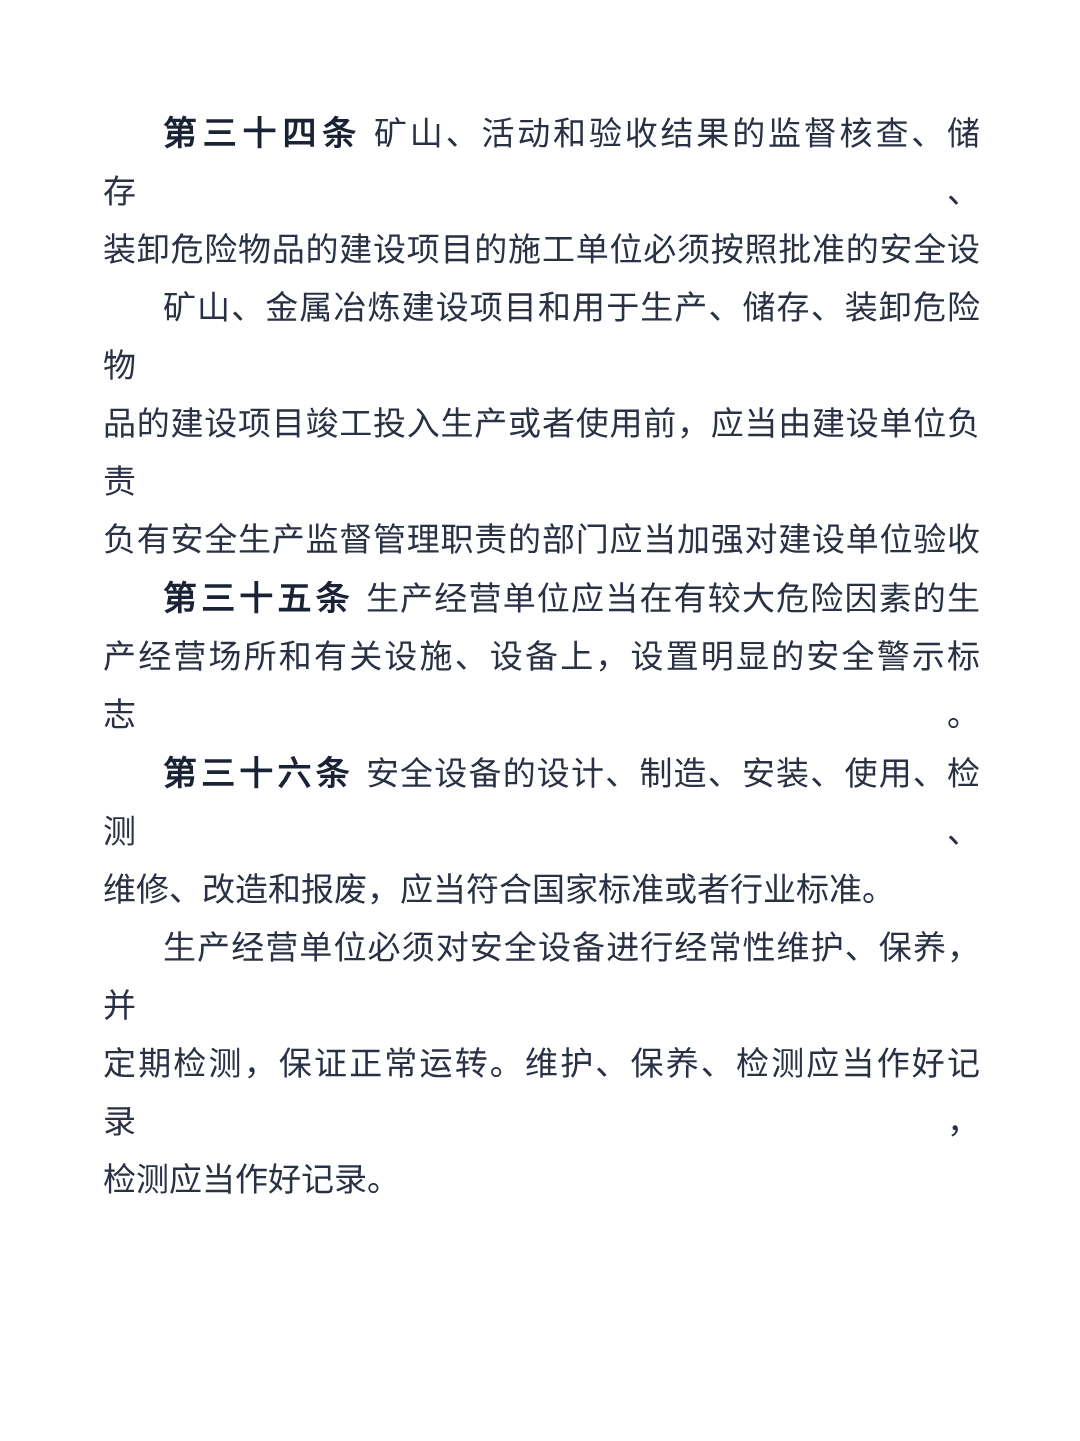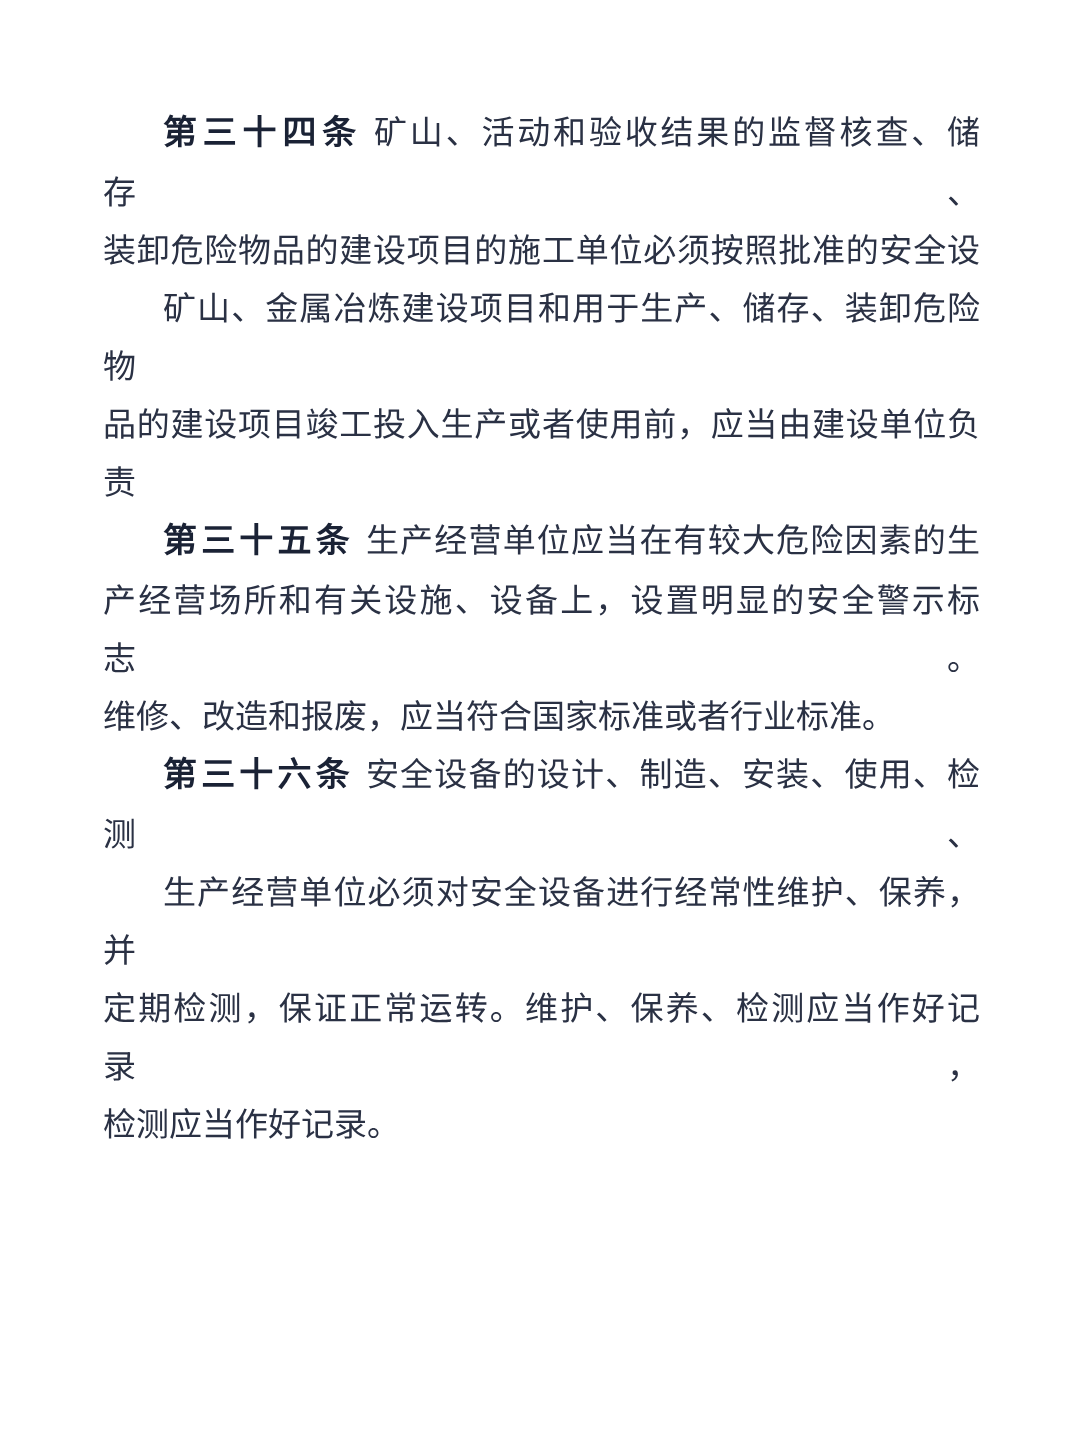--- a/index.html
+++ b/index.html
@@ -33,51 +33,52 @@
     -moz-text-align-last: justify;
   }
   .line.first {
     text-indent: 60px;
   }
   .line.endleft {
     text-align-last: left;
     -moz-text-align-last: left;
   }
   .artnum {
-    font-family: Liberation Mono, monospace;
+    font-family: Liberation Sans, sans-serif;
     font-weight: 700;
     font-size: 34px;
     color: #1a2235;
     letter-spacing: 3px;
     margin-right: 12px;
   }
 </style>
 </head>
 <body>
 
 <div class="page">
 
   <div class="para">
     <div class="line first"><span class="artnum">第三十四条</span><span>矿山、活动和验收结果的监督核查、储存、</span></div>
     <div class="line">装卸危险物品的建设项目的施工单位必须按照批准的安全设</div>
   </div>
 
   <div class="para">
     <div class="line first">矿山、金属冶炼建设项目和用于生产、储存、装卸危险物</div>
     <div class="line">品的建设项目竣工投入生产或者使用前，应当由建设单位负责</div>
+    <div class="line">负有安全生产监督管理职责的部门应当加强对建设单位验收</div>
   </div>
 
   <div class="para">
     <div class="line first"><span class="artnum">第三十五条</span><span>生产经营单位应当在有较大危险因素的生</span></div>
     <div class="line">产经营场所和有关设施、设备上，设置明显的安全警示标志。</div>
   </div>
 
   <div class="para">
+    <div class="line first"><span class="artnum">第三十六条</span><span>安全设备的设计、制造、安装、使用、检测、</span></div>
     <div class="line endleft">维修、改造和报废，应当符合国家标准或者行业标准。</div>
-    <div class="line first"><span class="artnum">第三十六条</span><span>安全设备的设计、制造、安装、使用、检测、</span></div>
   </div>
 
   <div class="para">
     <div class="line first">生产经营单位必须对安全设备进行经常性维护、保养，并</div>
     <div class="line">定期检测，保证正常运转。维护、保养、检测应当作好记录，</div>
     <div class="line endleft">检测应当作好记录。</div>
   </div>
 
 </div>
 

